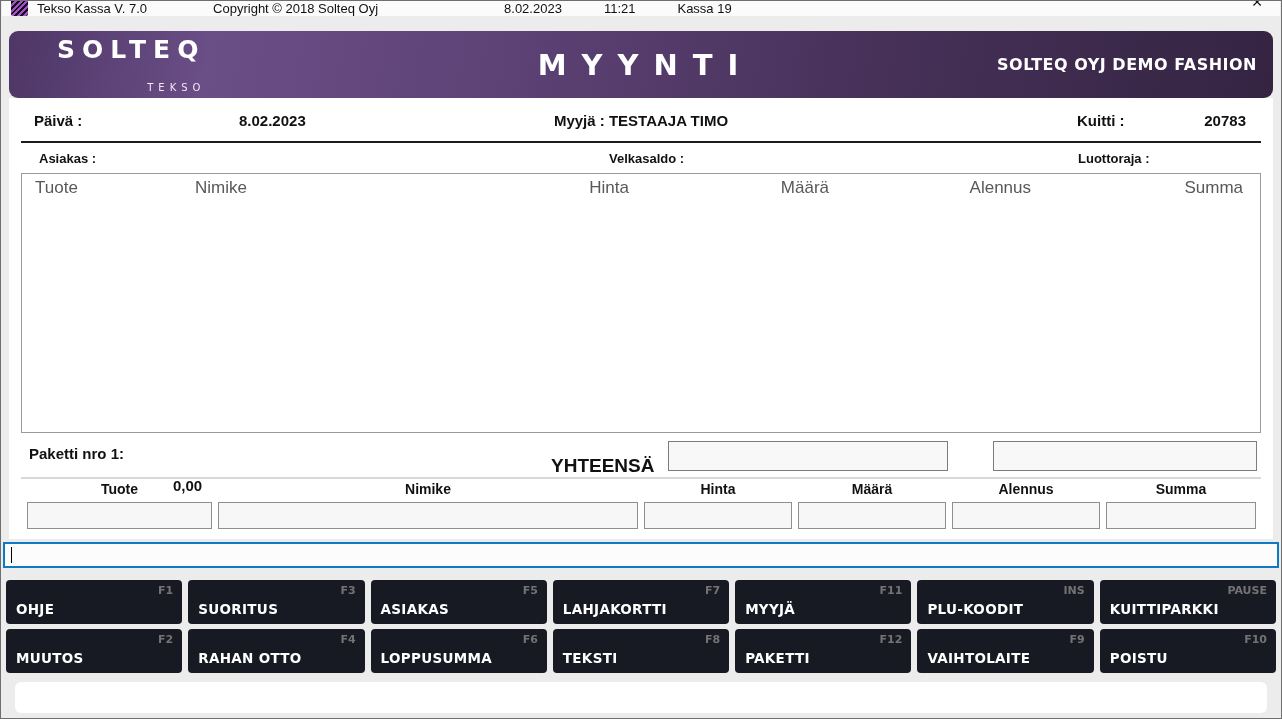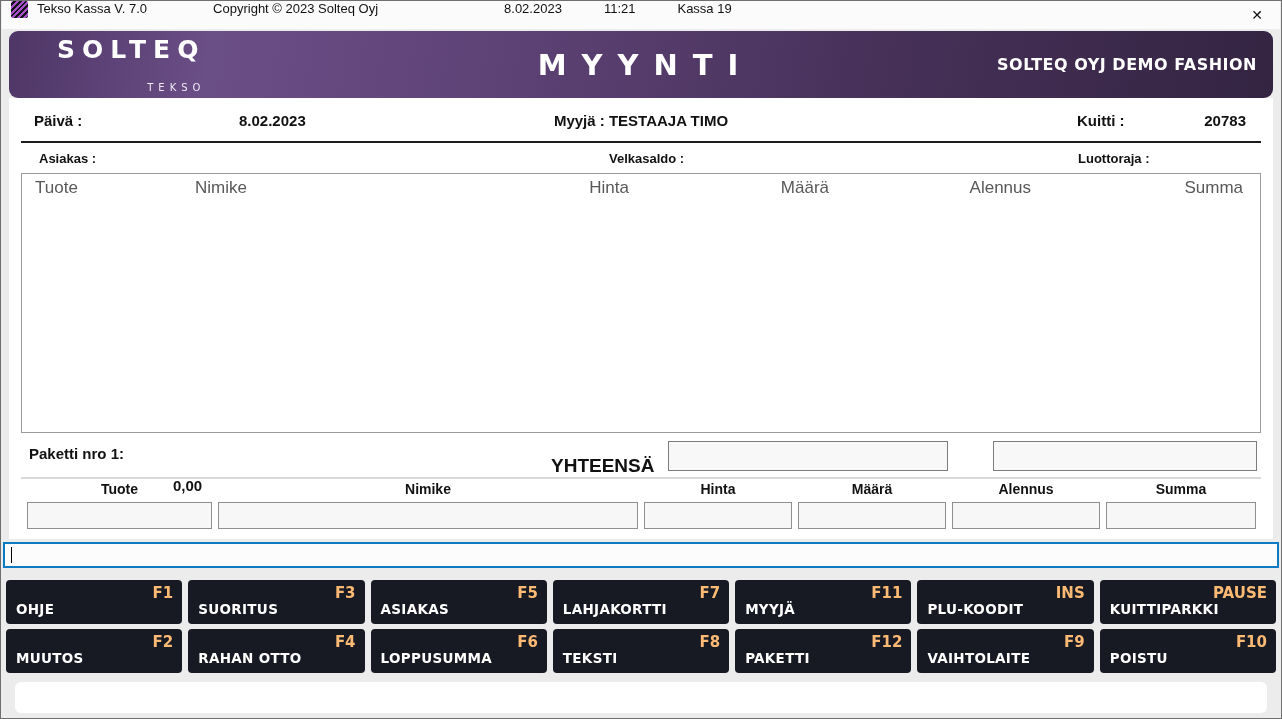--- a/index.html
+++ b/index.html
@@ -3,22 +3,22 @@
 <meta charset="utf-8">
 <style>
   * { margin:0; padding:0; box-sizing:border-box; }
   body { width:1282px; height:719px; font-family:"Liberation Sans", sans-serif; background:#9a9a9a; }
   .window {
     position:relative; width:1282px; height:719px;
     background:#ececec; border:1px solid #6f6f6f; overflow:hidden;
   }
   
   .titlebar {
-    position:absolute; left:1px; right:1px; top:0; height:28px;
-    background:#fbfbfb; display:flex; align-items:flex-start;
+    position:absolute; left:1px; right:1px; top:0; height:15px;
+    background:#fbfbfb; display:flex; align-items:flex-end;
     font-size:13px; color:#111;
   }
   .app-icon {
     width:17px; height:17px; margin-left:9px; border-radius:2px;
     background:repeating-linear-gradient(135deg,#a64fc8 0 2px,#15131a 2px 4px);
   }
   .tb-app { margin-left:9px; }
   .tb-copy { margin-left:66px; }
   .tb-date { margin-left:126px; }
   .tb-time { margin-left:42px; }
@@ -129,38 +129,38 @@
   }
   .fn-btn {
     position:relative; background:#171a23; border-radius:4px; cursor:pointer;
     font-family:"DejaVu Sans", sans-serif;
   }
   .fn-label {
     position:absolute; left:10px; bottom:7px; color:#fff;
     font-size:13.5px; font-weight:bold; letter-spacing:0.3px; white-space:nowrap;
   }
   .fn-key {
-    position:absolute; right:9px; top:4px; color:#fdba74;
-    font-size:15px; font-weight:bold;
+    position:absolute; right:9px; top:4px; color:#737373;
+    font-size:11px; font-weight:bold;
   }
   
   .bottom-bar {
     position:absolute; left:14px; right:14px; top:681px; height:31px;
     background:#ffffff; border-radius:6px;
   }
 </style>
 </head>
 <body>
 
 <div class="window">
 
   <div class="titlebar">
     <div class="app-icon"></div>
     <span class="tb-app">Tekso Kassa V. 7.0</span>
-    <span class="tb-copy">Copyright © 2023 Solteq Oyj</span>
+    <span class="tb-copy">Copyright © 2018 Solteq Oyj</span>
     <span class="tb-date">8.02.2023</span>
     <span class="tb-time">11:21</span>
     <span class="tb-kassa">Kassa 19</span>
     <span class="tb-close">✕</span>
   </div>
 
   <div class="purple-header">
     <div class="logo">
       <div class="logo-main">SOLTEQ</div>
       <div class="logo-sub">TEKSO</div>

